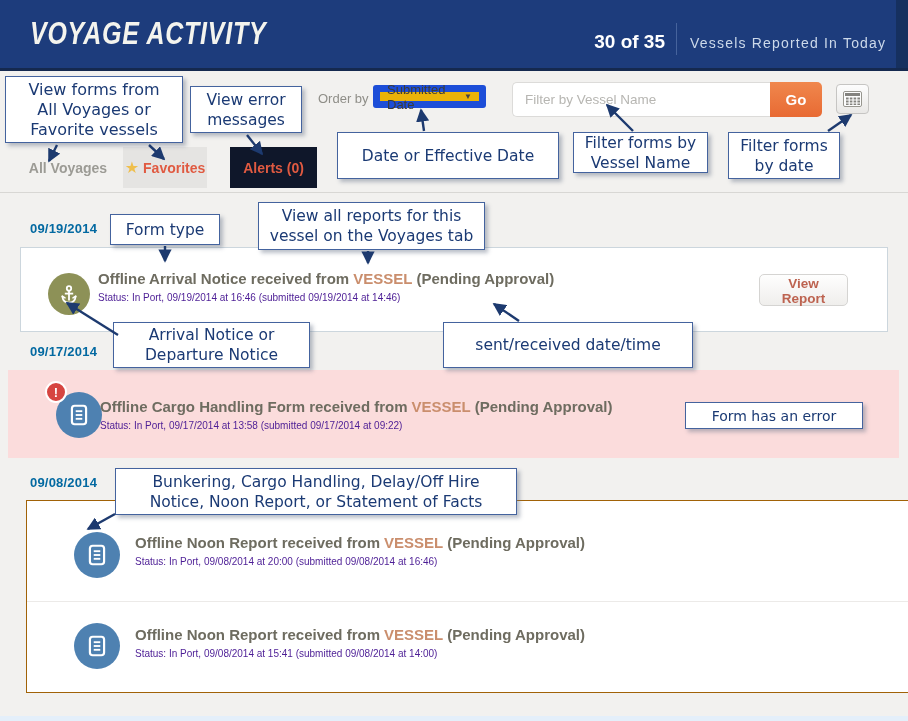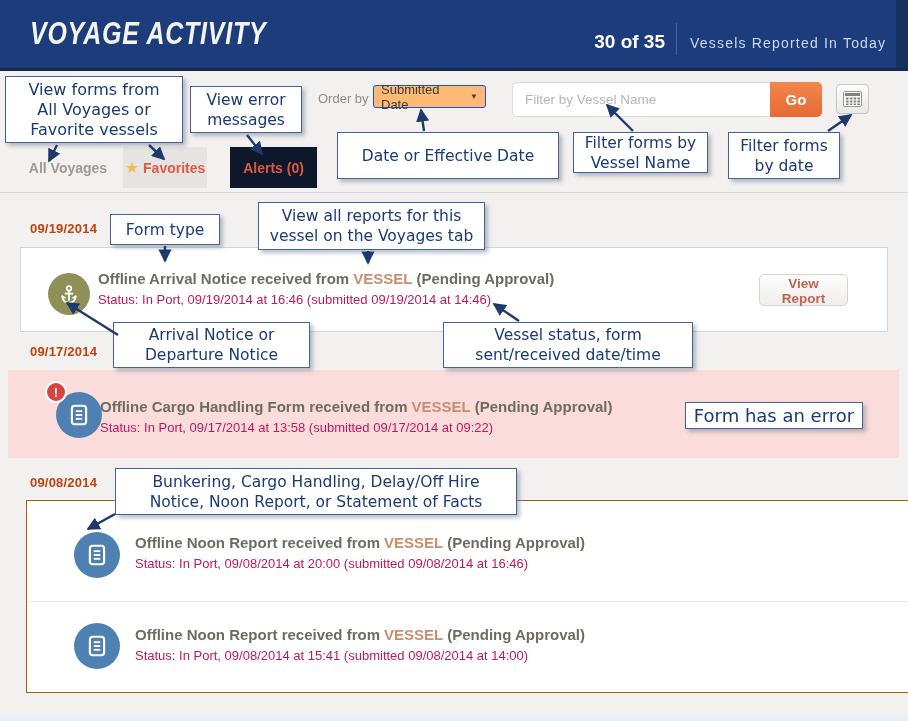--- a/index.html
+++ b/index.html
@@ -10,22 +10,22 @@
   #hdr-edge{position:absolute;right:0;top:0;width:12px;height:68px;background:#16305f;}
   #hdr-line{position:absolute;left:0;top:68px;width:908px;height:3px;background:#15294f;}
   #app-title{position:absolute;left:30px;top:15px;color:#f4f4ee;font-size:32px;font-weight:bold;
              font-style:italic;letter-spacing:1px;transform:scaleX(.78);transform-origin:left;}
   #hdr-count{position:absolute;left:570px;top:31px;width:95px;text-align:right;color:#fff;
              font-size:19px;font-weight:bold;}
   #hdr-div{position:absolute;left:676px;top:23px;width:1px;height:32px;background:#46639c;}
   #hdr-sub{position:absolute;left:690px;top:35px;color:#ccd9ea;font-size:14px;letter-spacing:1.2px;}
   
   .tb-label{position:absolute;left:318px;top:91px;font-size:13px;color:#8f8e88;}
-  #order-select{position:absolute;left:373px;top:85px;width:113px;height:23px;background:#fdba74;
-      border:1px solid #1d4ed8;border-radius:3px;display:flex;align-items:center;
+  #order-select{position:absolute;left:373px;top:85px;width:113px;height:23px;background:#eab308;
+      border:7px solid #1d4ed8;border-radius:3px;display:flex;align-items:center;
       padding:0 7px;box-sizing:border-box;font-size:13px;color:#3c3c38;cursor:pointer;}
   #order-select .caret{margin-left:auto;font-size:8px;color:#444;}
   #filter-input{position:absolute;left:512px;top:82px;width:258px;height:35px;box-sizing:border-box;
       border:1px solid #dcdbd9;border-right:none;border-radius:5px 0 0 5px;padding:0 12px;
       font-size:13.5px;color:#555;outline:none;font-family:"Liberation Sans",sans-serif;}
   #filter-input::placeholder{color:#b7b6b2;}
   #go-btn{position:absolute;left:770px;top:82px;width:52px;height:35px;border:none;
       border-radius:0 5px 5px 0;background:linear-gradient(#f0874d,#e86a33);color:#fff;
       font-size:15px;font-weight:bold;cursor:pointer;font-family:"Liberation Sans",sans-serif;}
   #cal-btn{position:absolute;left:836px;top:84px;width:31px;height:28px;border:1px solid #c6c5c3;
@@ -33,29 +33,29 @@
       justify-content:center;cursor:pointer;}
   
   .tab{position:absolute;top:147px;height:41px;display:flex;align-items:center;justify-content:center;
        font-size:14px;font-weight:bold;cursor:pointer;}
   #tab-all{left:22px;width:92px;color:#9c9b95;}
   #tab-fav{left:123px;width:84px;background:#e5e4e2;color:#e05a41;}
   #tab-alerts{left:230px;width:87px;background:#0f172a;color:#e05a41;}
   .star{color:#efbf4d;font-size:16px;margin-right:4px;font-family:"DejaVu Sans",sans-serif;}
   #tab-underline{position:absolute;left:0;top:192px;width:908px;height:1px;background:#d8d7d4;}
   
-  .date-label{position:absolute;font-size:13px;font-weight:bold;color:#c2410c;letter-spacing:.2px;}
+  .date-label{position:absolute;font-size:13px;font-weight:bold;color:#0369a1;letter-spacing:.2px;}
   .card{position:absolute;background:#fff;}
   #card1{left:20px;top:247px;width:868px;height:85px;border:1px solid #ccd6dd;box-sizing:border-box;}
   #card-err{left:8px;top:370px;width:891px;height:88px;background:#fbdcdc;}
   #card2{left:26px;top:500px;width:891px;height:193px;border:1px solid #a16207;box-sizing:border-box;}
   .circle{position:absolute;border-radius:50%;display:flex;align-items:center;justify-content:center;}
   .row-title{position:absolute;font-size:15px;font-weight:bold;color:#6e6c60;white-space:nowrap;}
   .vessel{color:#ca8e6d;margin:0 4px;cursor:pointer;}
-  .row-status{position:absolute;font-size:13px;color:#be185d;white-space:nowrap;}
+  .row-status{position:absolute;font-size:10px;color:#4c1d95;white-space:nowrap;}
   #view-report{position:absolute;left:738px;top:26px;width:89px;height:32px;border:1px solid #d5d4d2;
       border-radius:5px;background:linear-gradient(#fefefe,#efeeec);color:#bd6350;font-size:13.5px;
       font-weight:bold;cursor:pointer;font-family:"Liberation Sans",sans-serif;}
   .err-badge{position:absolute;width:22px;height:22px;border-radius:50%;background:#d64541;
       border:2px solid #fff;box-sizing:border-box;color:#fff;font-size:13px;font-weight:bold;
       display:flex;align-items:center;justify-content:center;z-index:2;}
   .sep{position:absolute;background:#eceae8;height:1px;}
   
   .callout{position:absolute;background:#fff;border:1px solid #44639e;color:#1b3a74;
       box-shadow:3px 3px 4px rgba(105,115,135,.45);font-family:"DejaVu Sans",sans-serif;
@@ -209,24 +209,23 @@
   </div>
   <div class="callout" style="left:258px;top:202px;width:227px;height:48px">
     <div>View all reports for this</div>
     <div>vessel on the Voyages tab</div>
   </div>
   <div class="callout" style="left:113px;top:322px;width:197px;height:46px">
     <div>Arrival Notice or</div>
     <div>Departure Notice</div>
   </div>
   <div class="callout" style="left:443px;top:322px;width:250px;height:46px">
-    <div>Vessel status, form</div>
     <div>sent/received date/time</div>
   </div>
-  <div class="callout" style="left:685px;top:402px;width:178px;height:27px;font-size:18px">
+  <div class="callout" style="left:685px;top:402px;width:178px;height:27px;font-size:14px">
     <div>Form has an error</div>
   </div>
   <div class="callout" style="left:115px;top:468px;width:402px;height:47px">
     <div>Bunkering, Cargo Handling, Delay/Off Hire</div>
     <div>Notice, Noon Report, or Statement of Facts</div>
   </div>
 
   <svg id="arrows" width="908" height="721">
     <defs>
       <marker id="ah" viewBox="0 0 8 8" refX="7" refY="4" markerWidth="5.5" markerHeight="5.5" orient="auto">

